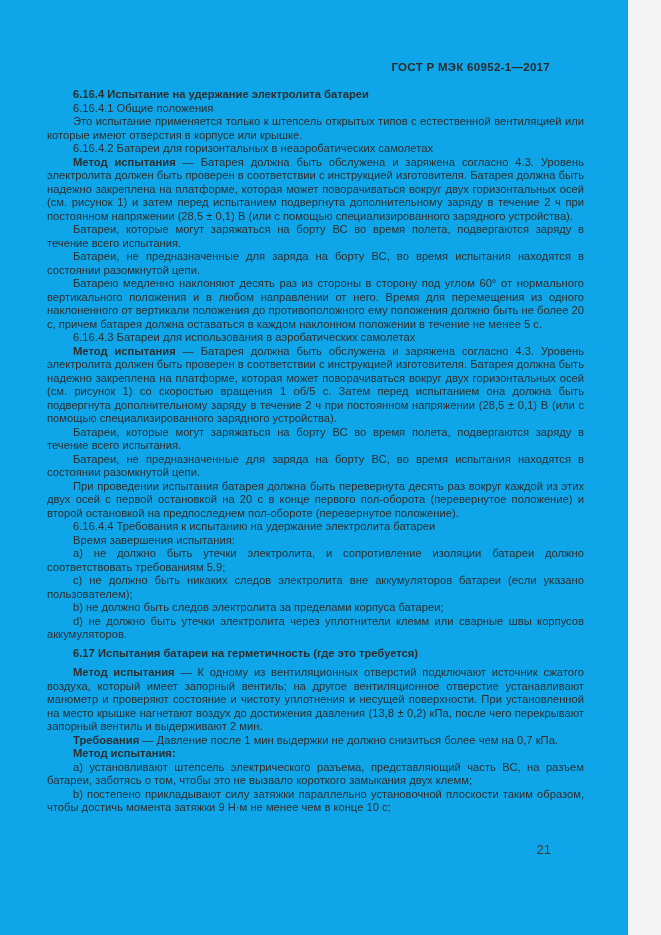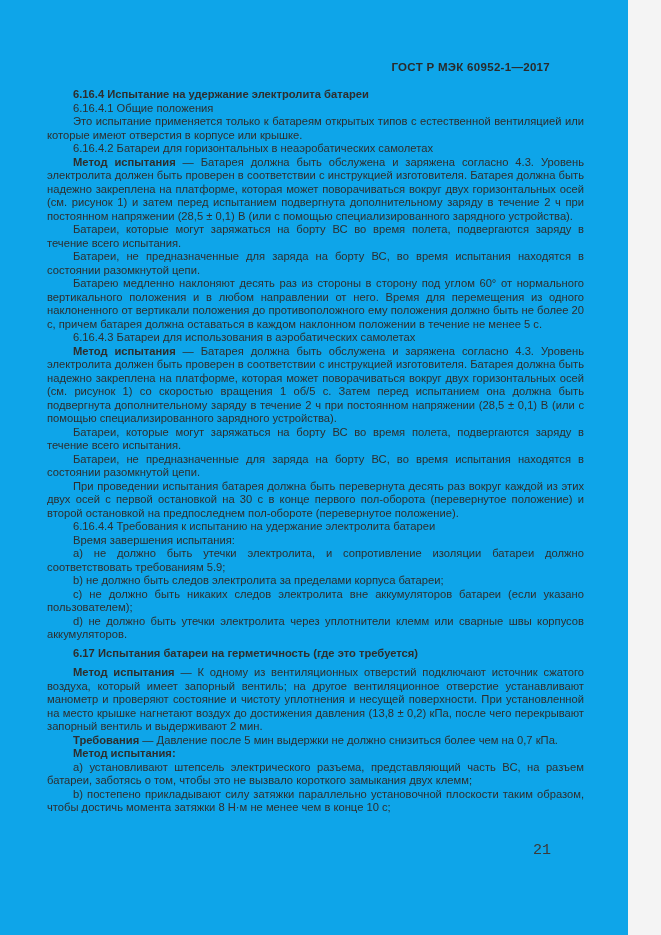--- a/index.html
+++ b/index.html
@@ -33,66 +33,65 @@
     color: #2e2e2e;
   }
   .content p { margin: 0; text-indent: 26px; }
   .content p.h { font-weight: bold; }
   .content p.gap-top { margin-top: 5px; }
   .content p.gap-bottom { margin-bottom: 6px; }
   .content b { font-weight: bold; }
   .page-number {
     position: absolute;
     top: 842px; right: 77px;
-    font-size: 15px;
+    font-size: 13px;
     color: #3a3a3a;
-    font-family: Liberation Mono, monospace;
   }
 </style>
 </head>
 <body>
 
 <div class="page">
 
   <div class="doc-header">ГОСТ Р МЭК 60952-1—2017</div>
 
   <div class="content">
 
     <p class="h">6.16.4 Испытание на удержание электролита батареи</p>
     <p>6.16.4.1 Общие положения</p>
-    <p>Это испытание применяется только к батареям открытых типов с естественной вентиляцией или которые имеют отверстия в корпусе или крышке.</p>
+    <p>Это испытание применяется только к штепсель открытых типов с естественной вентиляцией или которые имеют отверстия в корпусе или крышке.</p>
     <p>6.16.4.2 Батареи для горизонтальных в неаэробатических самолетах</p>
 
     <p><b>Метод испытания</b><span> — Батарея должна быть обслужена и заряжена согласно 4.3. Уровень электролита должен быть проверен в соответствии с инструкцией изготовителя. Батарея должна быть надежно закреплена на платформе, которая может поворачиваться вокруг двух горизонтальных осей (см. рисунок 1) и затем перед испытанием подвергнута дополнительному заряду в течение 2 ч при постоянном напряжении (28,5 ± 0,1) В (или с помощью специализированного зарядного устройства).</span></p>
 
     <p>Батареи, которые могут заряжаться на борту ВС во время полета, подвергаются заряду в течение всего испытания.</p>
     <p>Батареи, не предназначенные для заряда на борту ВС, во время испытания находятся в состоянии разомкнутой цепи.</p>
     <p>Батарею медленно наклоняют десять раз из стороны в сторону под углом 60° от нормального вертикального положения и в любом направлении от него. Время для перемещения из одного наклоненного от вертикали положения до противоположного ему положения должно быть не более 20 с, причем батарея должна оставаться в каждом наклонном положении в течение не менее 5 с.</p>
     <p>6.16.4.3 Батареи для использования в аэробатических самолетах</p>
 
     <p><b>Метод испытания</b><span> — Батарея должна быть обслужена и заряжена согласно 4.3. Уровень электролита должен быть проверен в соответствии с инструкцией изготовителя. Батарея должна быть надежно закреплена на платформе, которая может поворачиваться вокруг двух горизонтальных осей (см. рисунок 1) со скоростью вращения 1 об/5 с. Затем перед испытанием она должна быть подвергнута дополнительному заряду в течение 2 ч при постоянном напряжении (28,5 ± 0,1) В (или с помощью специализированного зарядного устройства).</span></p>
 
     <p>Батареи, которые могут заряжаться на борту ВС во время полета, подвергаются заряду в течение всего испытания.</p>
     <p>Батареи, не предназначенные для заряда на борту ВС, во время испытания находятся в состоянии разомкнутой цепи.</p>
-    <p>При проведении испытания батарея должна быть перевернута десять раз вокруг каждой из этих двух осей с первой остановкой на 30 с в конце первого пол-оборота (перевернутое положение) и второй остановкой на предпоследнем пол-обороте (перевернутое положение).</p>
+    <p>При проведении испытания батарея должна быть перевернута десять раз вокруг каждой из этих двух осей с первой остановкой на 20 с в конце первого пол-оборота (перевернутое положение) и второй остановкой на предпоследнем пол-обороте (перевернутое положение).</p>
     <p>6.16.4.4 Требования к испытанию на удержание электролита батареи</p>
     <p>Время завершения испытания:</p>
     <p>a) не должно быть утечки электролита, и сопротивление изоляции батареи должно соответствовать требованиям 5.9;</p>
+    <p>c) не должно быть никаких следов электролита вне аккумуляторов батареи (если указано пользователем);</p>
     <p>b) не должно быть следов электролита за пределами корпуса батареи;</p>
-    <p>c) не должно быть никаких следов электролита вне аккумуляторов батареи (если указано пользователем);</p>
     <p>d) не должно быть утечки электролита через уплотнители клемм или сварные швы корпусов аккумуляторов.</p>
 
     <p class="h gap-top gap-bottom">6.17 Испытания батареи на герметичность (где это требуется)</p>
 
     <p><b>Метод испытания</b><span> — К одному из вентиляционных отверстий подключают источник сжатого воздуха, который имеет запорный вентиль; на другое вентиляционное отверстие устанавливают манометр и проверяют состояние и чистоту уплотнения и несущей поверхности. При установленной на место крышке нагнетают воздух до достижения давления (13,8 ± 0,2) кПа, после чего перекрывают запорный вентиль и выдерживают 2 мин.</span></p>
 
-    <p><b>Требования</b><span> — Давление после 5 мин выдержки не должно снизиться более чем на 0,7 кПа.</span></p>
+    <p><b>Требования</b><span> — Давление после 1 мин выдержки не должно снизиться более чем на 0,7 кПа.</span></p>
 
 
     <p class="h">Метод испытания:</p>
     <p>a) установливают штепсель электрического разъема, представляющий часть ВС, на разъем батареи, заботясь о том, чтобы это не вызвало короткого замыкания двух клемм;</p>
-    <p>b) постепено прикладывают силу затяжки параллельно установочной плоскости таким образом, чтобы достичь момента затяжки 8 Н·м не менее чем в конце 10 с;</p>
+    <p>b) постепено прикладывают силу затяжки параллельно установочной плоскости таким образом, чтобы достичь момента затяжки 9 Н·м не менее чем в конце 10 с;</p>
 
   </div>
 
   <div class="page-number">21</div>
 
 </div>
 
 </body></html>

